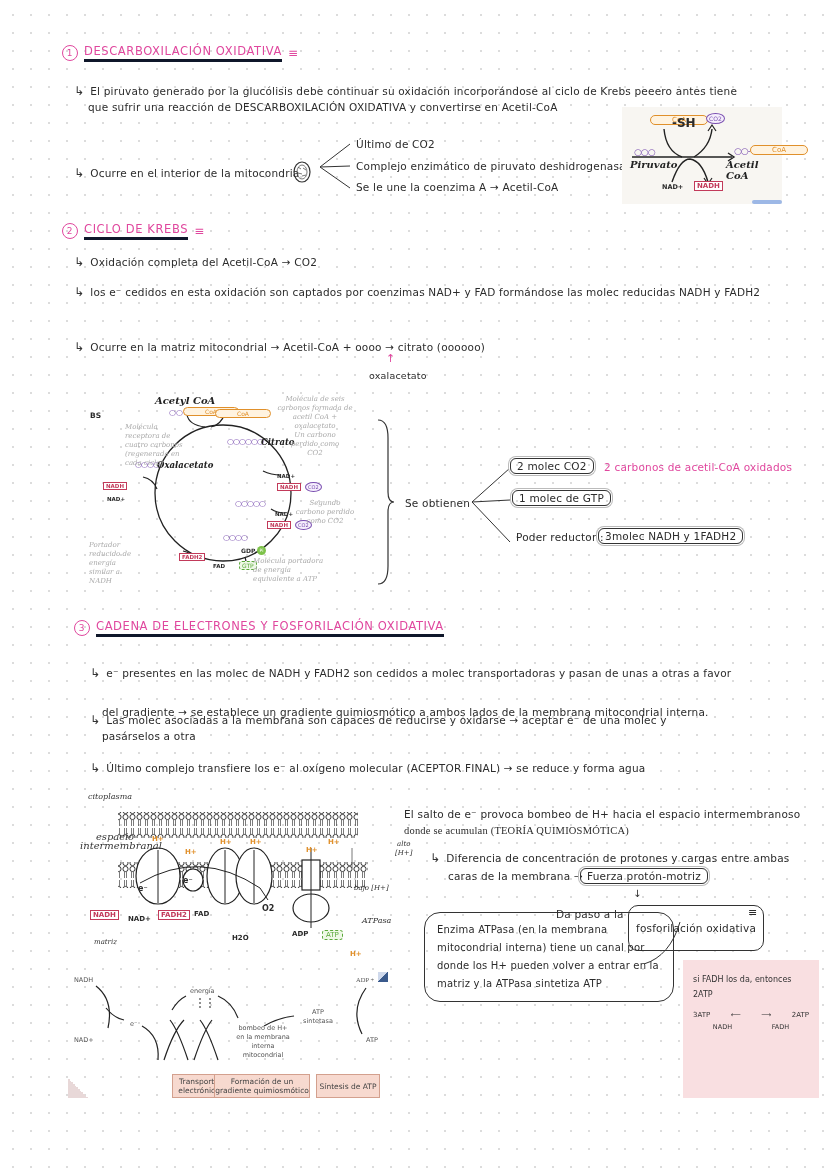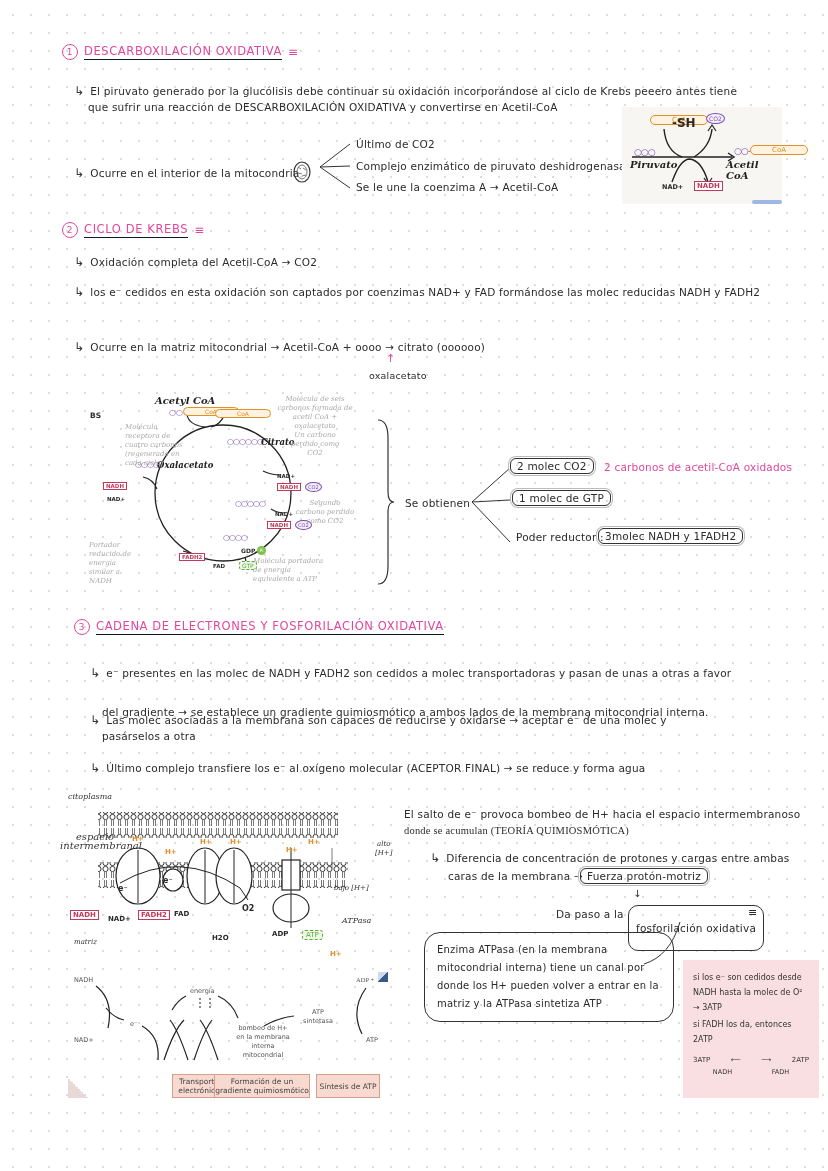--- a/index.html
+++ b/index.html
@@ -10,21 +10,21 @@
     background-size:18px 18px;
     background-position:4px 6px;
     font-family:"DejaVu Sans", sans-serif;
     color:#2a2a2a;
   }
   .abs{position:absolute;}
   .hand{font-family:"DejaVu Sans", sans-serif;font-size:10.5px;letter-spacing:0.2px;color:#2b2b2b;white-space:nowrap;}
   .pink{color:#e0479e;}
   .heading{font-size:11.5px;color:#e0479e;letter-spacing:0.6px;display:flex;align-items:center;gap:6px;white-space:nowrap;}
   .heading .num{display:inline-flex;width:14px;height:14px;border:1.2px solid #e0479e;border-radius:50%;font-size:9px;align-items:center;justify-content:center;}
-  .heading .title{border-bottom:1px solid #0f172a;padding-bottom:1px;}
+  .heading .title{border-bottom:3px solid #0f172a;padding-bottom:1px;}
   .heading .marks{font-size:12px;line-height:8px;}
   .arrow-hook{display:inline-block;font-size:12px;margin-right:6px;color:#333;}
   .wavy{border:1px solid #333;border-radius:6px;padding:1px 6px;box-shadow:0 0 0 1px #fff, 0 0 0 2px #bbb;}
   .diagram-label{font-family:"DejaVu Serif", serif;font-style:italic;font-weight:bold;font-size:10px;color:#222;}
   .gray-note{font-family:"DejaVu Serif", serif;font-style:italic;font-size:7px;color:#aaa;line-height:9px;text-align:center;}
   .pinkbox{border:1.3px solid #c23a5a;color:#c23a5a;font-size:7px;font-weight:bold;padding:0 2px;background:#fff;}
   .molbox-orange{border:1.3px solid #e0902b;border-radius:8px;color:#e0902b;font-size:7px;padding:0 21px;background:#fff3e0;}
   .molbox-purple{border:1.3px solid #7a4fb0;border-radius:50%;color:#7a4fb0;font-size:6px;padding:1px 2px;background:#f5eefc;}
   .step-box{background:#f7d9cf;border:1px solid #d3a08e;font-size:7.5px;text-align:center;color:#444;display:flex;align-items:center;justify-content:center;}
   .cloud{border:1.3px solid #333;border-radius:16px;padding:8px 12px;font-size:10px;line-height:18px;}
@@ -168,21 +168,21 @@
 </div>
 <div class="abs hand" style="left:102px;top:683px;margin-top:23px;">del gradiente → se establece un gradiente quimiosmótico a ambos lados de la membrana mitocondrial interna.</div>
 <div class="abs hand" style="left:90px;top:713px;">
   <span class="arrow-hook">↳</span><span>Las molec asociadas a la membrana son capaces de reducirse y oxidarse → aceptar e⁻ de una molec y</span>
 </div>
 <div class="abs hand" style="left:102px;top:730px;">pasárselos a otra</div>
 <div class="abs hand" style="left:90px;top:761px;">
   <span class="arrow-hook">↳</span><span>Último complejo transfiere los e⁻ al oxígeno molecular (ACEPTOR FINAL) → se reduce y forma agua</span>
 </div>
 
-<div class="abs" style="left:60px;top:788px;width:320px;height:175px;">
+<div class="abs" style="left:80px;top:788px;width:320px;height:175px;">
   <span class="abs gray-note" style="left:8px;top:4px;color:#333;font-size:8px;text-align:left;">citoplasma</span>
   <svg class="abs" style="left:0;top:0;" width="320" height="175">
     <defs>
       <pattern id="lipid" width="7" height="26" patternUnits="userSpaceOnUse">
         <circle cx="3.5" cy="3" r="2.6" fill="#fff" stroke="#222" stroke-width="0.9"></circle>
         <path d="M2.5 6 L2.5 12 M4.5 6 L4.5 12 M2.5 14 L2.5 20 M4.5 14 L4.5 20" stroke="#222" stroke-width="0.6"></path>
         <circle cx="3.5" cy="23" r="2.6" fill="#fff" stroke="#222" stroke-width="0.9"></circle>
       </pattern>
     </defs>
     <rect x="38" y="24" width="240" height="26" fill="url(#lipid)"></rect>
@@ -257,24 +257,23 @@
 <div class="abs hand" style="left:448px;top:870px;">caras de la membrana →</div>
 <div class="abs hand wavy" style="left:580px;top:868px;">Fuerza protón-motriz</div>
 <div class="abs" style="left:633px;top:888px;font-size:10px;">↓</div>
 <div class="abs hand" style="left:556px;top:908px;">Da paso a la</div>
 <div class="abs hand" style="left:628px;top:905px;border:1.2px solid #333;border-radius:10px;padding:16px 7px;">fosforilación oxidativa</div>
 <div class="abs" style="left:748px;top:906px;font-size:11px;">≡</div>
 <svg class="abs" style="left:640px;top:920px;" width="50" height="50">
   <path d="M40 2 Q30 36 4 44" stroke="#333" stroke-width="1" fill="none"></path>
 </svg>
 
-<div class="abs cloud hand" style="left:424px;top:932px;width:224px;white-space:normal;">Enzima ATPasa (en la membrana mitocondrial interna) tiene un canal por donde los H+ pueden volver a entrar en la matriz y la ATPasa sintetiza ATP</div>
+<div class="abs cloud hand" style="left:424px;top:912px;width:224px;white-space:normal;">Enzima ATPasa (en la membrana mitocondrial interna) tiene un canal por donde los H+ pueden volver a entrar en la matriz y la ATPasa sintetiza ATP</div>
 
 <div class="abs sticky" style="left:683px;top:960px;width:116px;height:118px;">
-  <div>si los e⁻ son cedidos desde NADH hasta la molec de O² → 3ATP</div>
   <div style="margin-top:2px;">si FADH los da, entonces 2ATP</div>
   <div style="margin-top:6px;display:flex;justify-content:space-between;font-size:7px;">
     <span>3ATP</span>
     <span>⟵</span>
     <span>⟶</span>
     <span>2ATP</span>
   </div>
   <div style="display:flex;justify-content:space-around;font-size:6.5px;margin-top:-3px;">
     <span>NADH</span>
     <span>FADH</span>

